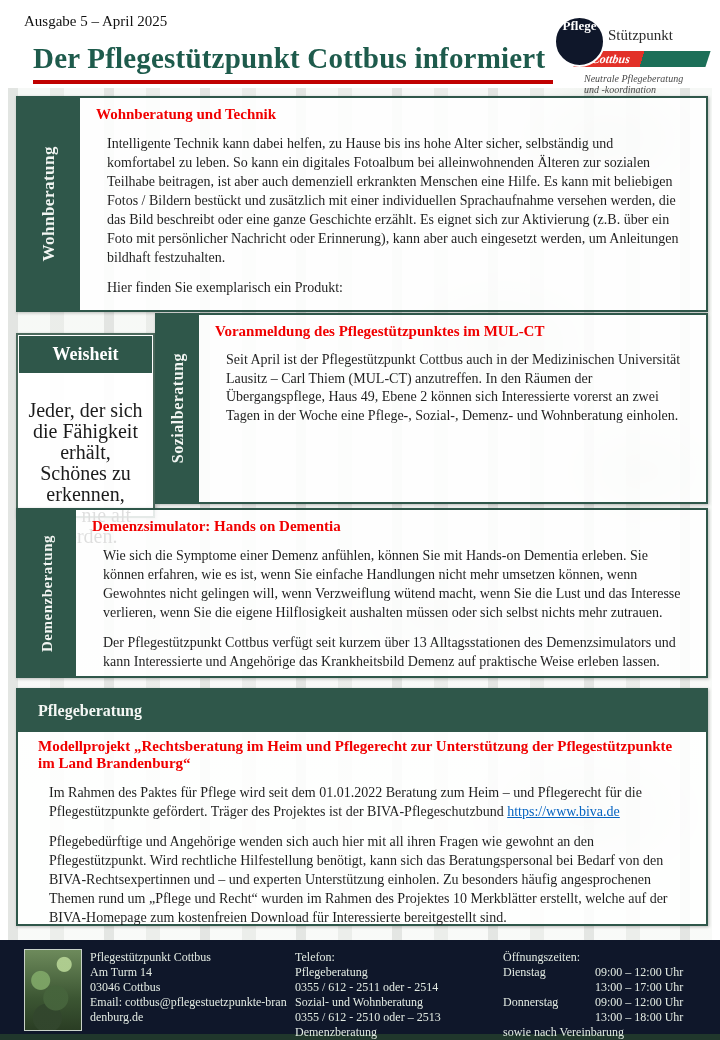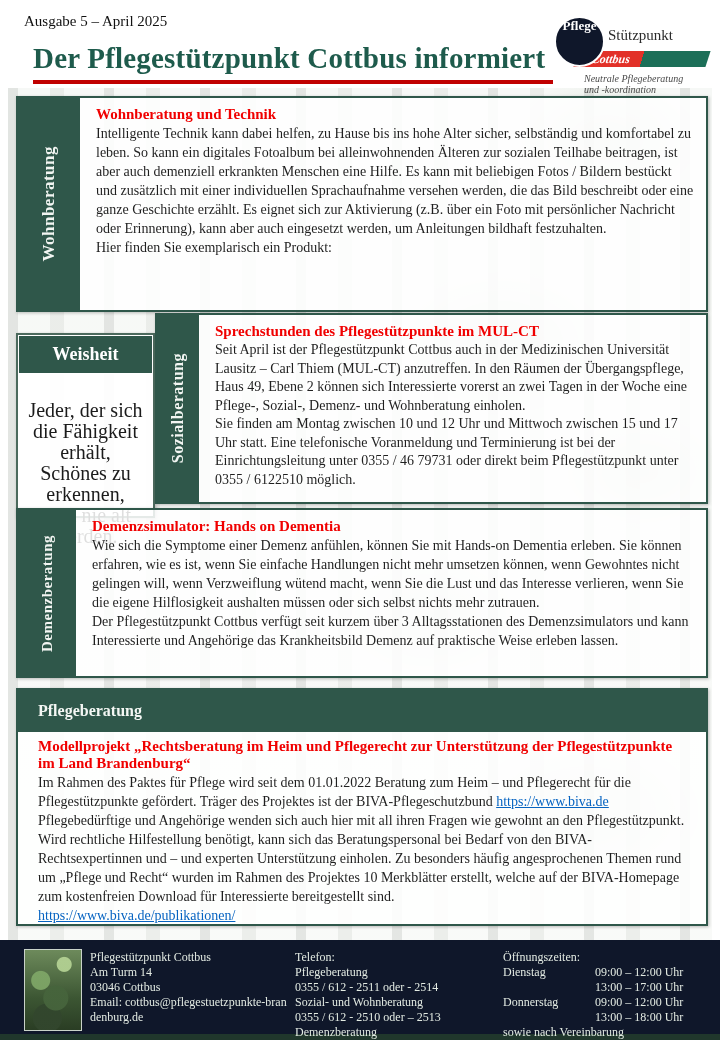--- a/index.html
+++ b/index.html
@@ -55,21 +55,21 @@
   }
   .vbar{
     background:#2f574a;display:flex;align-items:center;justify-content:center;flex:0 0 auto;
   }
   .vlabel{
     writing-mode:vertical-rl;transform:rotate(180deg);
     color:#f2f5f2;font-weight:bold;letter-spacing:0.5px;
   }
   .content{padding:8px 12px 6px 16px;flex:1 1 auto;}
   .red-head{color:#f00000;font-weight:bold;font-size:15px;margin:0 0 1px 0;}
-  .body-text{font-size:14px;line-height:19px;margin:0;}
+  .body-text{font-size:14px;line-height:19px;margin:11px;}
   a.doc-link{color:#0563c1;text-decoration:underline;word-break:break-all;}
   
   .sec1{top:96px;left:16px;width:688px;height:212px;}
   .sec1 .vbar{width:62px;}
   .sec1 .vlabel{font-size:17px;}
   .weisheit{
     position:absolute;top:313px;left:16px;width:135px;height:181px;
     border:2px solid #4c6a5d;background:rgba(255,255,255,0.92);
     box-shadow:1px 1px 3px rgba(0,0,0,0.25);
     margin-top:20px;
@@ -153,34 +153,33 @@
   <div class="weisheit">
     <div class="weisheit-header">Weisheit</div>
     <div class="weisheit-quote">Jeder, der sich die Fähigkeit erhält, Schönes zu erkennen, wird nie alt werden.</div>
   </div>
 
   <div class="box sec2">
     <div class="vbar">
       <span class="vlabel">Sozialberatung</span>
     </div>
     <div class="content">
-      <p class="red-head">Sprechstunden des Pflegestützpunkte im MUL-CT</p>
+      <p class="red-head">Voranmeldung des Pflegestützpunktes im MUL-CT</p>
       <p class="body-text">Seit April ist der Pflegestützpunkt Cottbus auch in der Medizinischen Universität Lausitz – Carl Thiem (MUL-CT) anzutreffen. In den Räumen der Übergangspflege, Haus 49, Ebene 2 können sich Interessierte vorerst an zwei Tagen in der Woche eine Pflege-, Sozial-, Demenz- und Wohnberatung einholen.</p>
-      <p class="body-text">Sie finden am Montag zwischen 10 und 12 Uhr und  Mittwoch zwischen 15 und 17 Uhr statt. Eine telefonische Voranmeldung und Terminierung ist bei der Einrichtungsleitung unter 0355 / 46 79731  oder direkt beim Pflegestützpunkt unter 0355 / 6122510 möglich.</p>
     </div>
   </div>
 
   <div class="box sec3">
     <div class="vbar">
       <span class="vlabel">Demenzberatung</span>
     </div>
     <div class="content">
       <p class="red-head">Demenzsimulator: Hands on Dementia</p>
       <p class="body-text">Wie sich die Symptome einer Demenz anfühlen, können Sie mit Hands-on Dementia erleben. Sie können erfahren, wie es ist, wenn Sie einfache Handlungen nicht mehr umsetzen können, wenn Gewohntes nicht gelingen will, wenn Verzweiflung wütend macht, wenn Sie die Lust und das Interesse verlieren, wenn Sie die eigene Hilflosigkeit aushalten müssen oder sich selbst nichts mehr zutrauen.</p>
-      <p class="body-text">Der Pflegestützpunkt Cottbus verfügt seit kurzem über 3 Alltagsstationen des Demenzsimulators und kann Interessierte und Angehörige  das Krankheitsbild Demenz auf praktische Weise erleben lassen.</p>
+      <p class="body-text">Der Pflegestützpunkt Cottbus verfügt seit kurzem über 13 Alltagsstationen des Demenzsimulators und kann Interessierte und Angehörige  das Krankheitsbild Demenz auf praktische Weise erleben lassen.</p>
     </div>
   </div>
 
   <div class="box sec4">
     <div class="sec4-header">Pflegeberatung</div>
     <div class="content">
       <p class="red-head">Modellprojekt „Rechtsberatung im Heim und Pflegerecht zur Unterstützung der Pflegestützpunkte im Land Brandenburg“</p>
       <p class="body-text"><span>Im Rahmen des Paktes für Pflege wird seit dem 01.01.2022 Beratung zum Heim – und Pflegerecht für die Pflegestützpunkte gefördert. Träger des Projektes ist der BIVA-Pflegeschutzbund </span><a href="#" class="doc-link">https://www.biva.de</a></p>
       <p class="body-text">Pflegebedürftige und Angehörige wenden sich auch hier mit all ihren Fragen wie gewohnt an den Pflegestützpunkt. Wird rechtliche Hilfestellung benötigt, kann sich das Beratungspersonal bei Bedarf von den BIVA-Rechtsexpertinnen und – und experten Unterstützung einholen. Zu besonders häufig angesprochenen Themen rund um „Pflege und Recht“ wurden im Rahmen des Projektes 10 Merkblätter erstellt, welche auf der BIVA-Homepage zum kostenfreien Download für Interessierte bereitgestellt sind.</p>
       <a href="#" class="doc-link body-text">https://www.biva.de/publikationen/</a>

